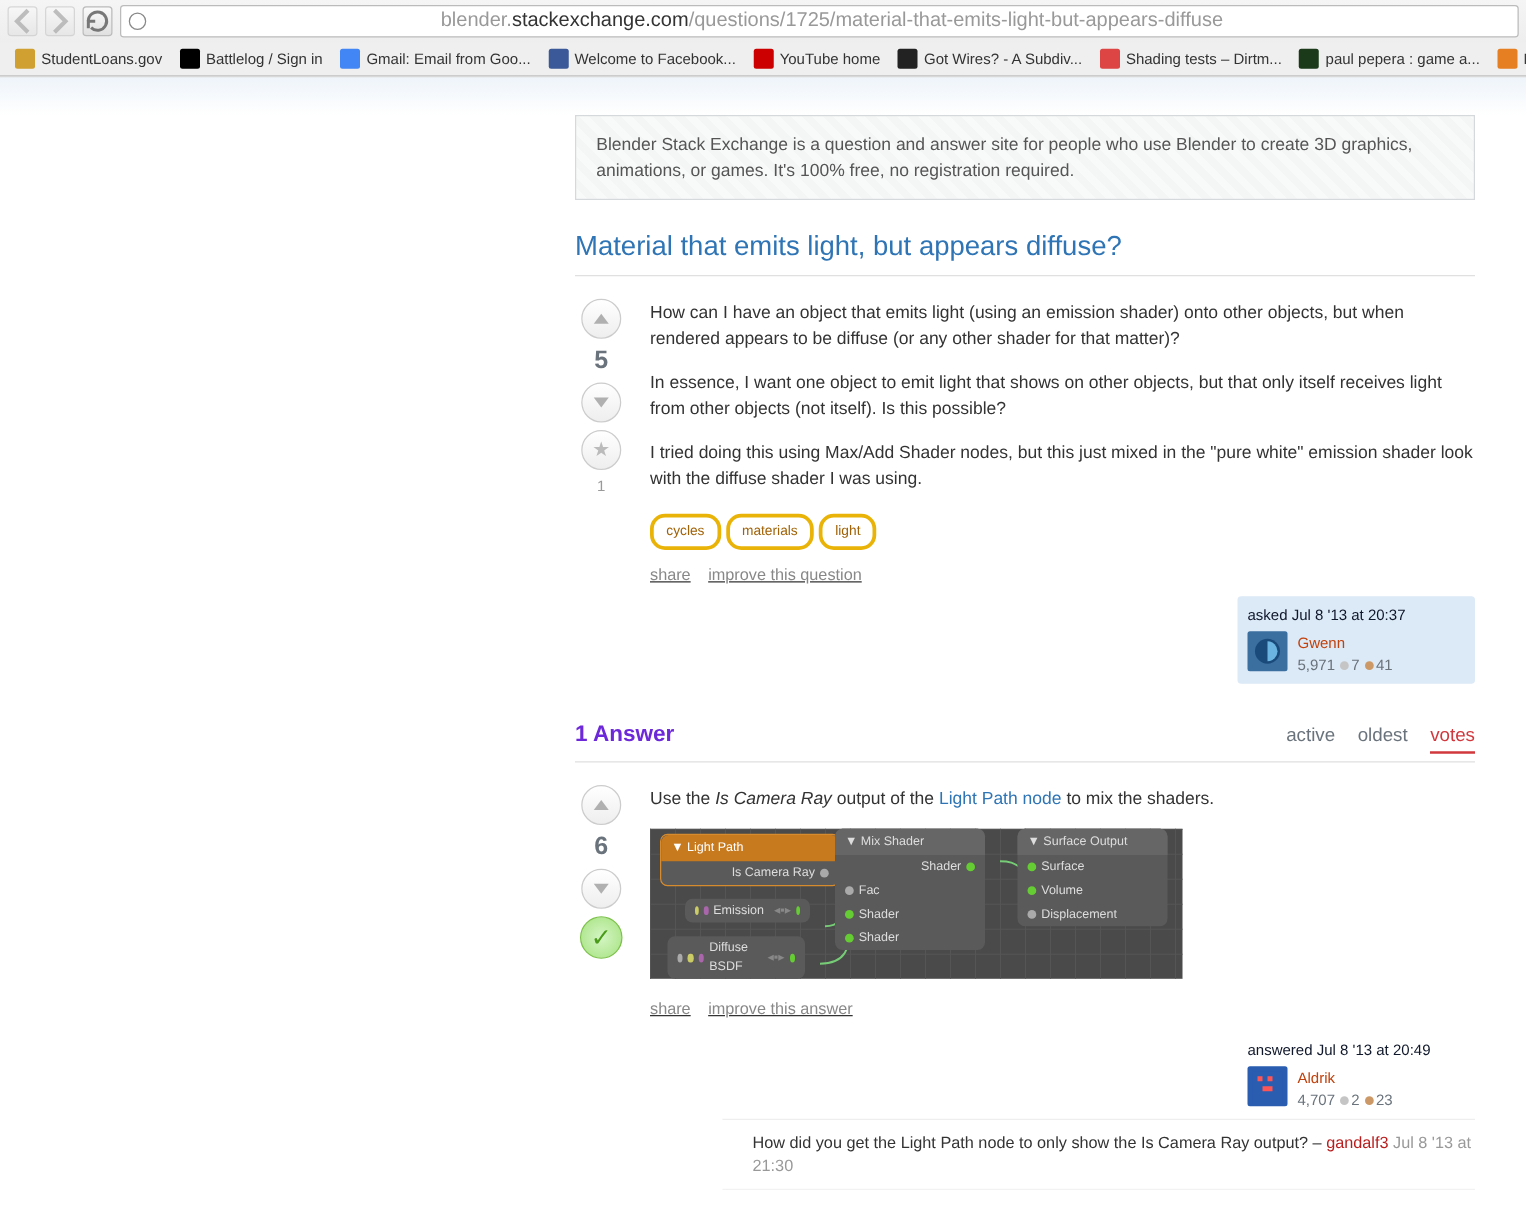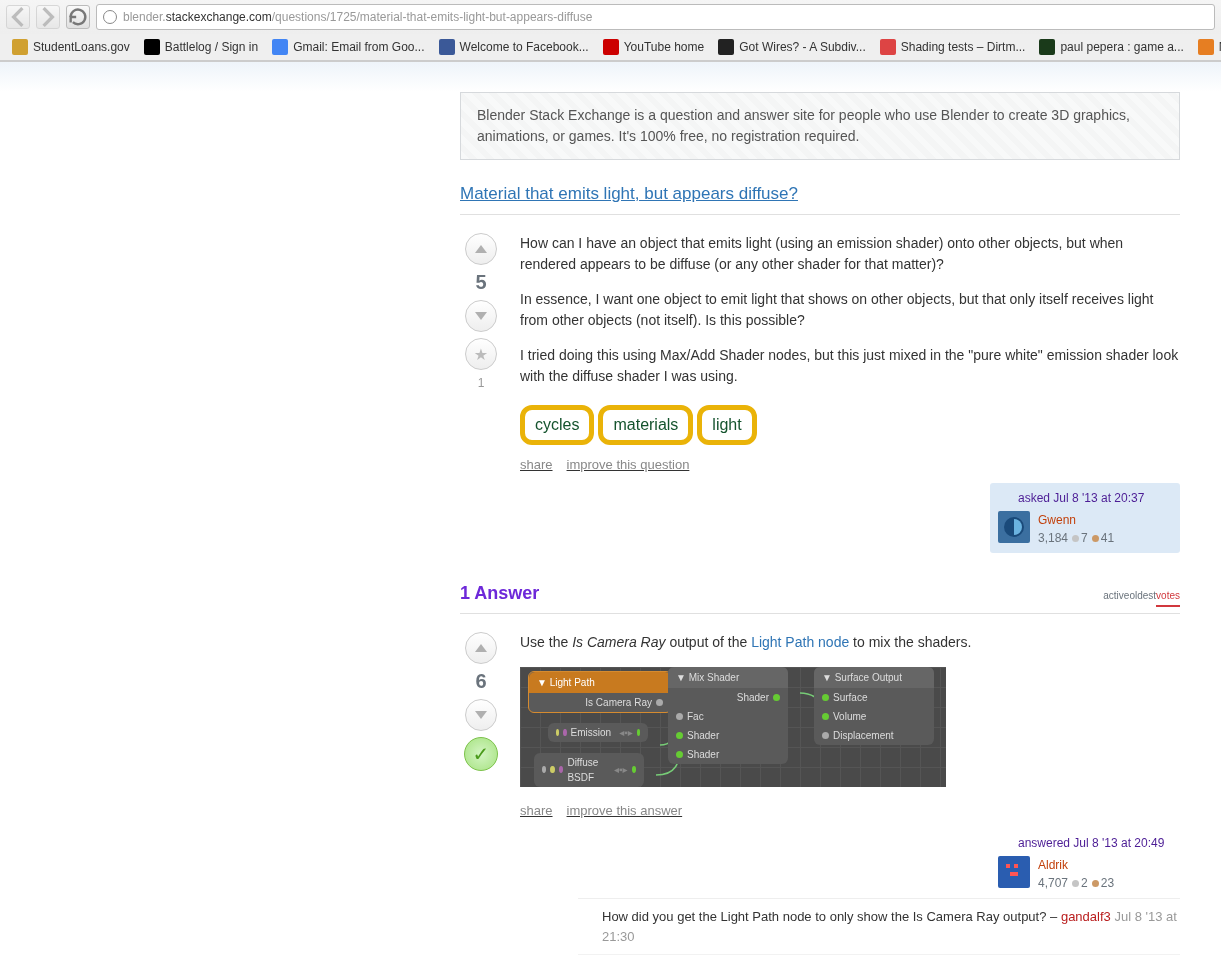--- a/index.html
+++ b/index.html
@@ -4,67 +4,67 @@
 <style>
 * { box-sizing: border-box; margin: 0; padding: 0; }
 body { font-family: Arial, Helvetica, sans-serif; font-size: 13px; color: #333; background: #fff; }
 
 
 .browser-chrome { background: linear-gradient(#f5f5f5, #e8e8e8); border-bottom: 1px solid #ccc; }
 .nav-row { display: flex; align-items: center; padding: 4px 6px; gap: 6px; }
 .nav-btn { width: 24px; height: 24px; border: 1px solid #bbb; border-radius: 3px; background: linear-gradient(#fafafa,#e0e0e0); display: flex; align-items: center; justify-content: center; color: #888; cursor: pointer; }
 .nav-btn.disabled { opacity: .5; }
 .url-bar { flex: 1; display: flex; align-items: center; background: #fff; border: 1px solid #bbb; border-radius: 3px; height: 26px; padding: 0 6px; gap: 6px; }
-.url-text { flex: 1; font-size: 12px; color: #555; }
+.url-text { flex: 1; font-size: 16px; color: #555; text-align: center; }
 .url-text .dim { color: #999; }
 .url-text .host { color: #333; }
 .globe { width: 14px; height: 14px; border: 1px solid #888; border-radius: 50%; position: relative; }
 .bookmarks-bar { display: flex; align-items: center; gap: 2px; padding: 3px 6px; background: #efefef; border-bottom: 1px solid #ccc; overflow: hidden; }
 .bm { display: flex; align-items: center; gap: 5px; padding: 2px 6px; font-size: 12px; color: #333; white-space: nowrap; cursor: pointer; border-radius: 2px; }
 .favicon { width: 16px; height: 16px; border-radius: 2px; display: inline-flex; align-items: center; justify-content: center; font-size: 9px; font-weight: bold; color: #fff; flex-shrink: 0; }
 
 
 .page { max-width: 1221px; }
 .gradient-strip { height: 30px; background: linear-gradient(#eef4fa, #fff); }
 .content { margin-left: 460px; width: 720px; }
 .site-blurb { border: 1px solid #d6d9dc; background: repeating-linear-gradient(45deg,#f8f9f9,#f8f9f9 6px,#f4f5f5 6px,#f4f5f5 12px); padding: 12px 16px; font-size: 14px; color: #555; line-height: 1.5; }
-.question-title { font-size: 17px; color: #2f75b5; margin: 24px 0 10px; font-weight: normal; cursor: pointer; text-decoration: underline; }
+.question-title { font-size: 22px; color: #2f75b5; margin: 24px 0 10px; font-weight: normal; cursor: pointer; }
 .hr { height: 1px; background: #e0e0e0; margin-bottom: 18px; }
 
 .post-row { display: flex; gap: 18px; }
 .vote-col { width: 42px; display: flex; flex-direction: column; align-items: center; gap: 6px; }
 .vote-btn { width: 32px; height: 32px; border: 1px solid #ccc; border-radius: 50%; background: linear-gradient(#fff,#eee); display: flex; align-items: center; justify-content: center; cursor: pointer; }
 .vote-btn svg { width: 14px; height: 10px; }
 .vote-score { font-size: 20px; color: #6a737c; font-weight: bold; }
 .star-btn { width: 32px; height: 32px; border: 1px solid #ccc; border-radius: 50%; background: linear-gradient(#fff,#eee); display: flex; align-items: center; justify-content: center; cursor: pointer; color: #bbb; font-size: 16px; }
 .fav-count { font-size: 12px; color: #999; }
 .accept-mark { width: 34px; height: 34px; border-radius: 50%; background: radial-gradient(#d4f5c4,#a5e27f); border: 1px solid #7cc24a; display: flex; align-items: center; justify-content: center; color: #4a9b1a; font-size: 20px; }
 
 .post-body { flex: 1; font-size: 14px; line-height: 1.5; color: #333; }
 .post-body p { margin-bottom: 14px; }
 .tags { margin: 18px 0 10px; }
-.tag { display: inline-block; border: 5px solid #eab308; background: #fff; color: #14532d; border-radius: 12px; padding: 3px 10px; font-size: 16px; margin-right: 4px; cursor: pointer; }
+.tag { display: inline-block; border: 3px solid #eab308; background: #fff; color: #a16207; border-radius: 12px; padding: 3px 10px; font-size: 11px; margin-right: 4px; cursor: pointer; }
 .post-menu { display: flex; gap: 14px; margin: 8px 0; text-decoration: underline; }
 .post-menu a { color: #888; font-size: 13px; cursor: pointer; }
 .post-sig { float: right; background: #dce9f6; padding: 6px 8px; width: 190px; font-size: 12px; border-radius: 3px; }
 .post-sig.answer-sig { background: transparent; }
-.sig-time { color: #4c1d95; margin-bottom: 4px; margin-left: 20px; }
+.sig-time { color: #0f172a; margin-bottom: 4px; }
 .sig-user { display: flex; gap: 8px; }
 .sig-avatar { width: 32px; height: 32px; background: #3b6fa0; border-radius: 2px; display: flex; align-items: center; justify-content: center; }
 .sig-name { color: #c2410c; cursor: pointer; }
 .sig-rep { color: #6a737c; }
 .badge-dot { display: inline-block; width: 7px; height: 7px; border-radius: 50%; margin: 0 2px 0 4px; vertical-align: middle; }
 .badge-silver { background: #c5c5c5; }
 .badge-bronze { background: #cc9966; }
 .clearfix::after { content: ""; display: table; clear: both; }
 .add-comment { color: #aaa; font-size: 13px; margin: 20px 0 0 58px; cursor: pointer; }
 
 .answers-header { display: flex; justify-content: space-between; align-items: baseline; margin: 30px 0 6px; }
 .answers-header h2 { font-size: 18px; font-weight: bold; color: #6d28d9; }
-.sort-tabs { display: flex; font-size: 10px; }
+.sort-tabs { display: flex; gap: 18px; font-size: 15px; }
 .sort-tabs span { color: #6a737c; cursor: pointer; padding-bottom: 4px; }
 .sort-tabs span.active { color: #d1383d; border-bottom: 2px solid #d1383d; }
 
 .answer-link { color: #2f75b5; cursor: pointer; }
 .italic { font-style: italic; }
 
 
 .node-graph { background: #4a4a4a; background-image: linear-gradient(#555 1px, transparent 1px), linear-gradient(90deg, #555 1px, transparent 1px); background-size: 20px 20px; padding: 12px; position: relative; width: 426px; height: 120px; margin-bottom: 14px; }
 .node { position: absolute; background: #5a5a5a; border-radius: 6px; font-size: 10px; color: #ddd; }
 .node-header { padding: 3px 8px; border-radius: 6px 6px 0 0; }
@@ -195,21 +195,21 @@
             <div class="sig-time">asked Jul 8 '13 at 20:37</div>
             <div class="sig-user">
               <div class="sig-avatar">
                   <svg width="24" height="24" viewBox="0 0 24 24">
                     <circle cx="12" cy="12" r="10" fill="#1a4a7a"></circle>
                     <path d="M12 4a8 8 0 0 1 0 16" fill="#6bb3e0"></path>
                   </svg>
                 </div>
               <div>
                 <div class="sig-name">Gwenn</div>
-                <div class="sig-rep"><span>3,184</span><span class="badge-dot badge-silver"></span><span>7</span><span class="badge-dot badge-bronze"></span><span>41</span></div>
+                <div class="sig-rep"><span>5,971</span><span class="badge-dot badge-silver"></span><span>7</span><span class="badge-dot badge-bronze"></span><span>41</span></div>
               </div>
             </div>
           </div>
         </div>
       </div>
     </div>
 
     <div class="answers-header">
       <h2>1 Answer</h2>
       <div class="sort-tabs">

